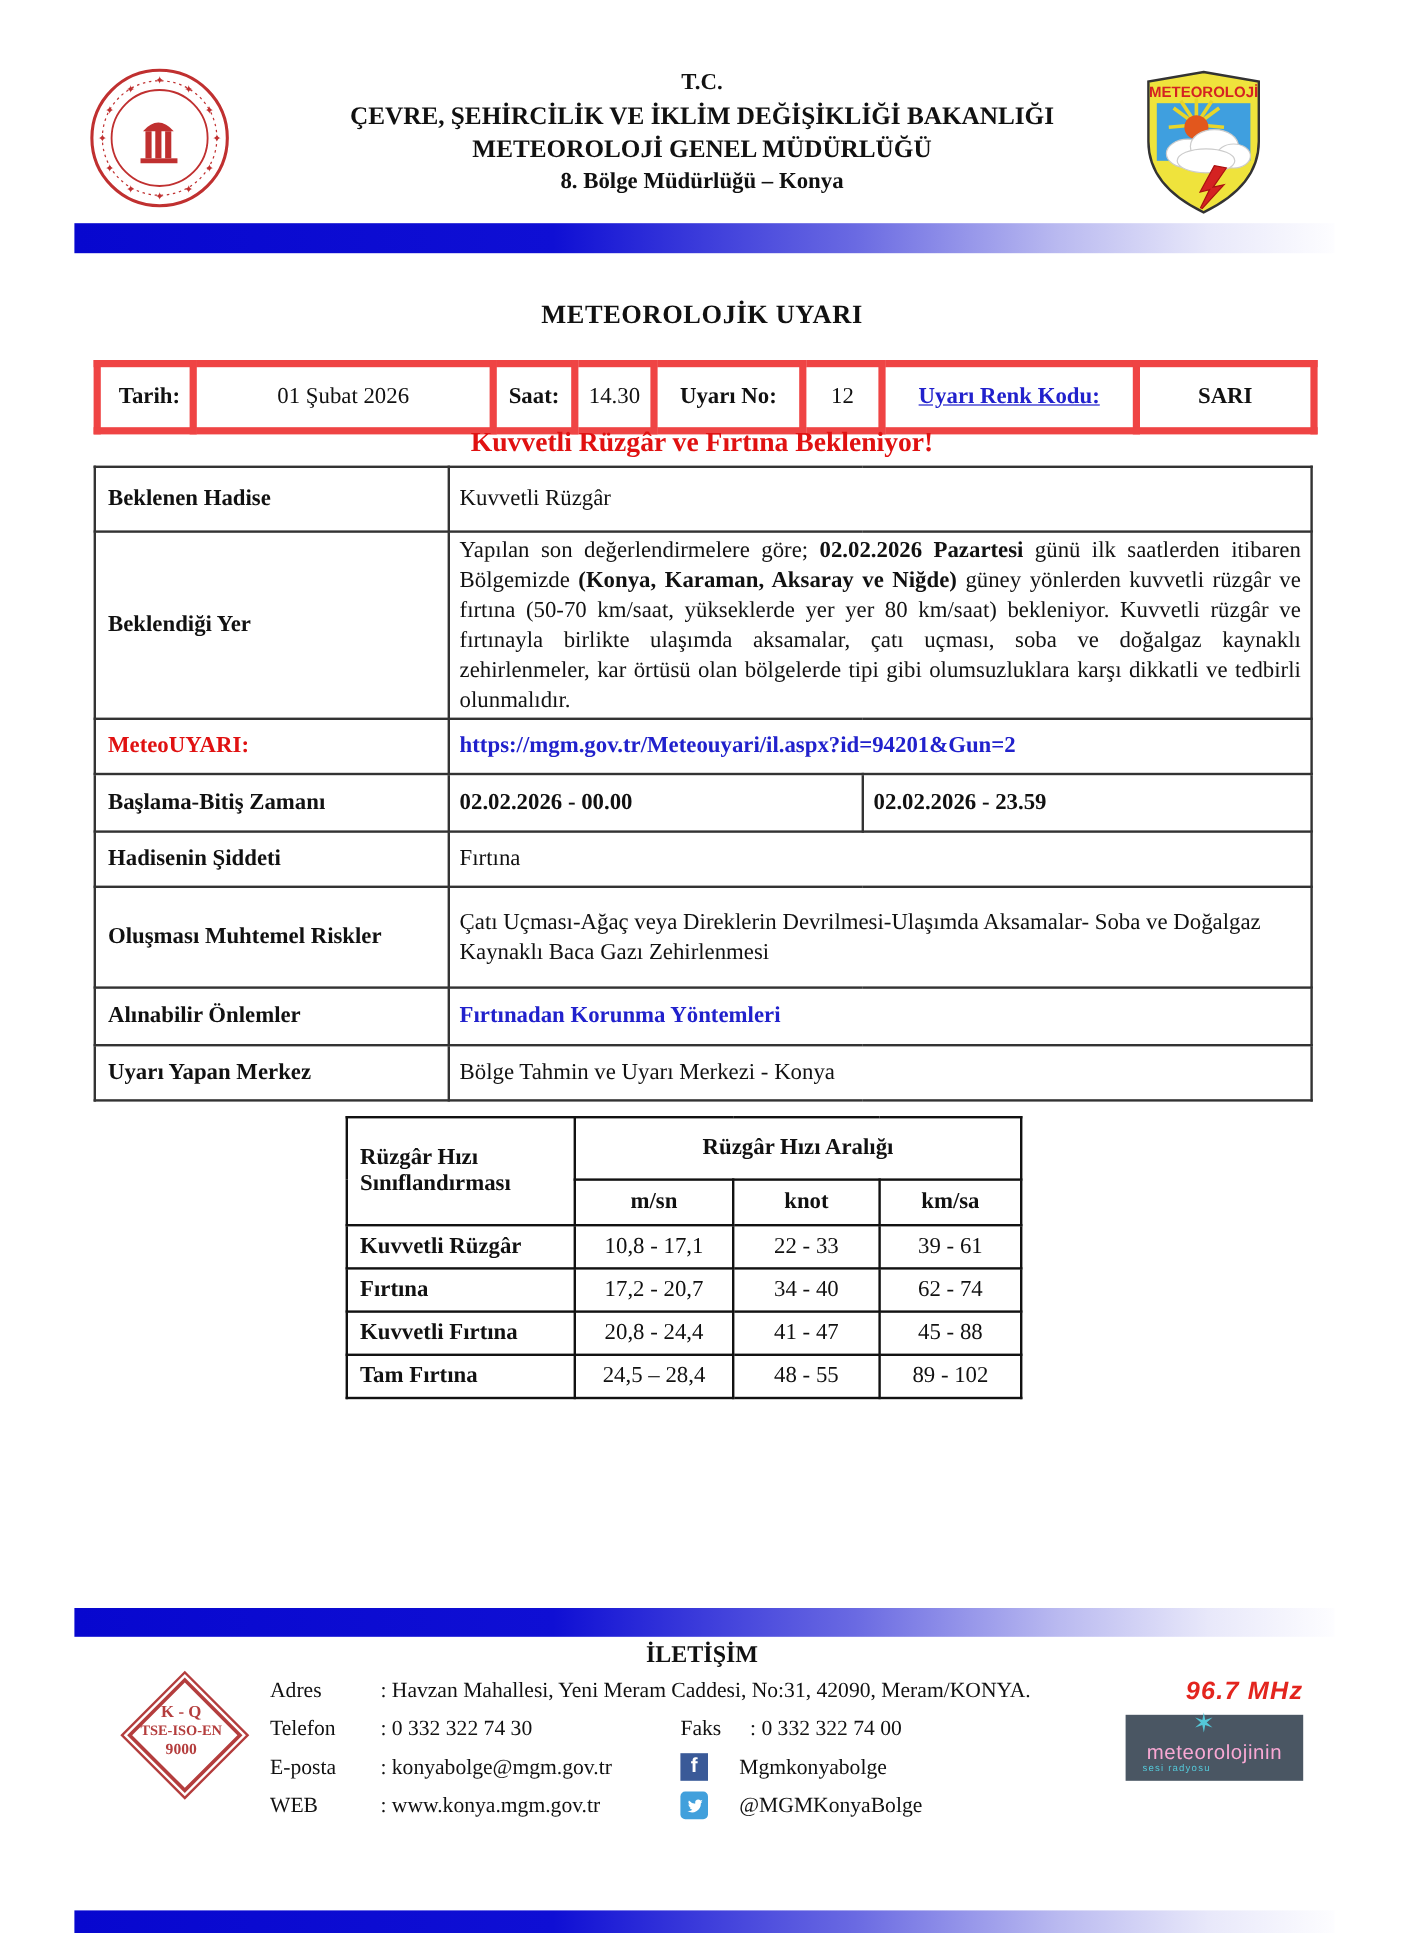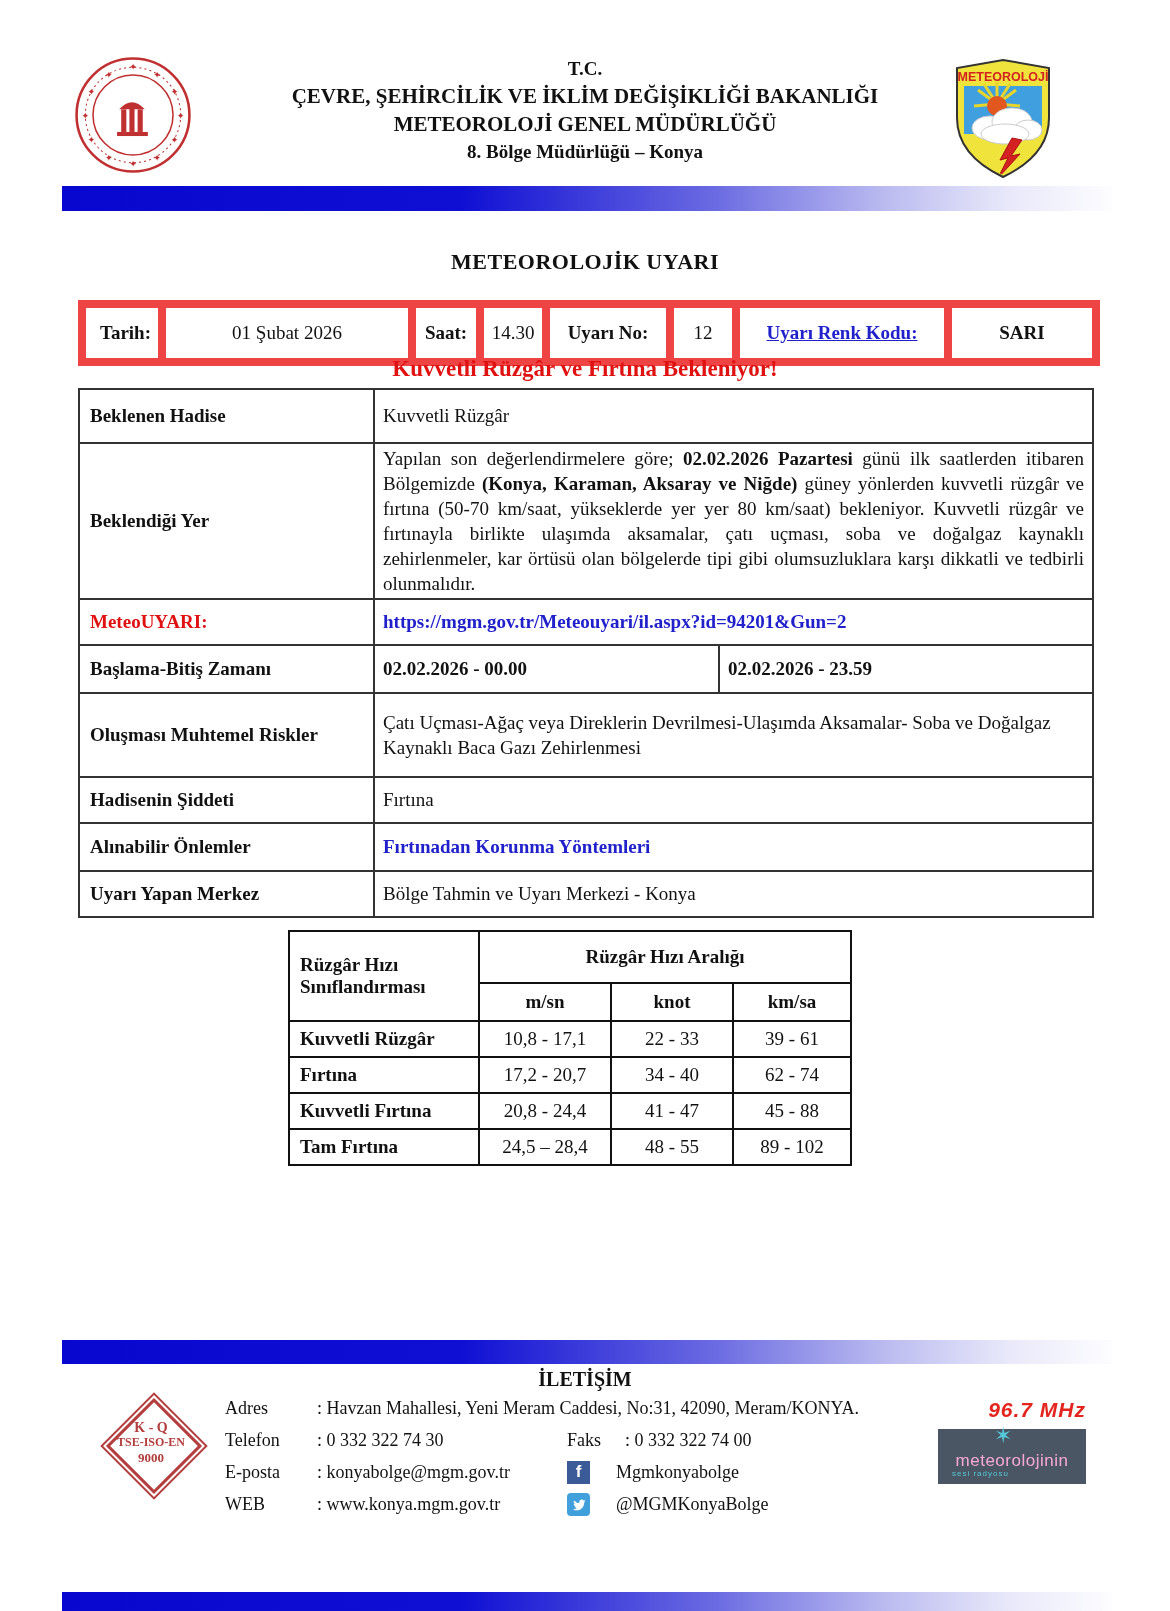--- a/index.html
+++ b/index.html
@@ -22,21 +22,21 @@
   #bar-bottom{top:1592px;height:19px;}
 
   .doc-title{position:absolute;left:78px;top:249px;width:1014px;text-align:center;
     font-size:22px;font-weight:bold;letter-spacing:.5px;}
 
   table{border-collapse:collapse;table-layout:fixed;}
   td{overflow:hidden;}
 
   
   .info-table{position:absolute;left:78px;top:300px;width:1014px;}
-  .info-table td{border:8px solid #ef4444;font-size:19px;height:48px;vertical-align:middle;text-align:center;}
+  .info-table td{border:6px solid #ef4444;font-size:19px;height:48px;vertical-align:middle;text-align:center;}
   .info-table .lab{font-weight:bold;}
   .cell-left{text-align:left;padding-left:8px;}
   .blue-link{color:#2121cc;font-weight:bold;text-decoration:underline;cursor:pointer;}
 
   .alert-headline{position:absolute;left:78px;top:356px;width:1014px;text-align:center;
     font-size:23px;font-weight:bold;color:#e01111;}
 
   
   .main-table{position:absolute;left:78px;top:388px;width:1014px;}
   .main-table td{border:2px solid #333;font-size:19px;vertical-align:middle;padding:2px 8px;}
@@ -205,27 +205,27 @@
     </tr>
     <tr style="height:46px">
       <td class="lab red-lab">MeteoUYARI:</td>
       <td colspan="2"><span class="blue-bold">https://mgm.gov.tr/Meteouyari/il.aspx?id=94201&amp;Gun=2</span></td>
     </tr>
     <tr style="height:48px">
       <td class="lab">Başlama-Bitiş Zamanı</td>
       <td class="bold-time">02.02.2026 - 00.00</td>
       <td class="bold-time">02.02.2026 - 23.59</td>
     </tr>
+    <tr style="height:46px">
+      <td class="lab">Hadisenin Şiddeti</td>
+      <td colspan="2">Fırtına</td>
+    </tr>
     <tr style="height:84px">
       <td class="lab">Oluşması Muhtemel Riskler</td>
       <td colspan="2" style="line-height:25px">Çatı Uçması-Ağaç veya Direklerin Devrilmesi-Ulaşımda Aksamalar- Soba ve Doğalgaz Kaynaklı Baca Gazı Zehirlenmesi</td>
-    </tr>
-    <tr style="height:46px">
-      <td class="lab">Hadisenin Şiddeti</td>
-      <td colspan="2">Fırtına</td>
     </tr>
     <tr style="height:48px">
       <td class="lab">Alınabilir Önlemler</td>
       <td colspan="2"><span class="blue-bold">Fırtınadan Korunma Yöntemleri</span></td>
     </tr>
     <tr style="height:46px">
       <td class="lab">Uyarı Yapan Merkez</td>
       <td colspan="2">Bölge Tahmin ve Uyarı Merkezi - Konya</td>
     </tr>
   </tbody>

